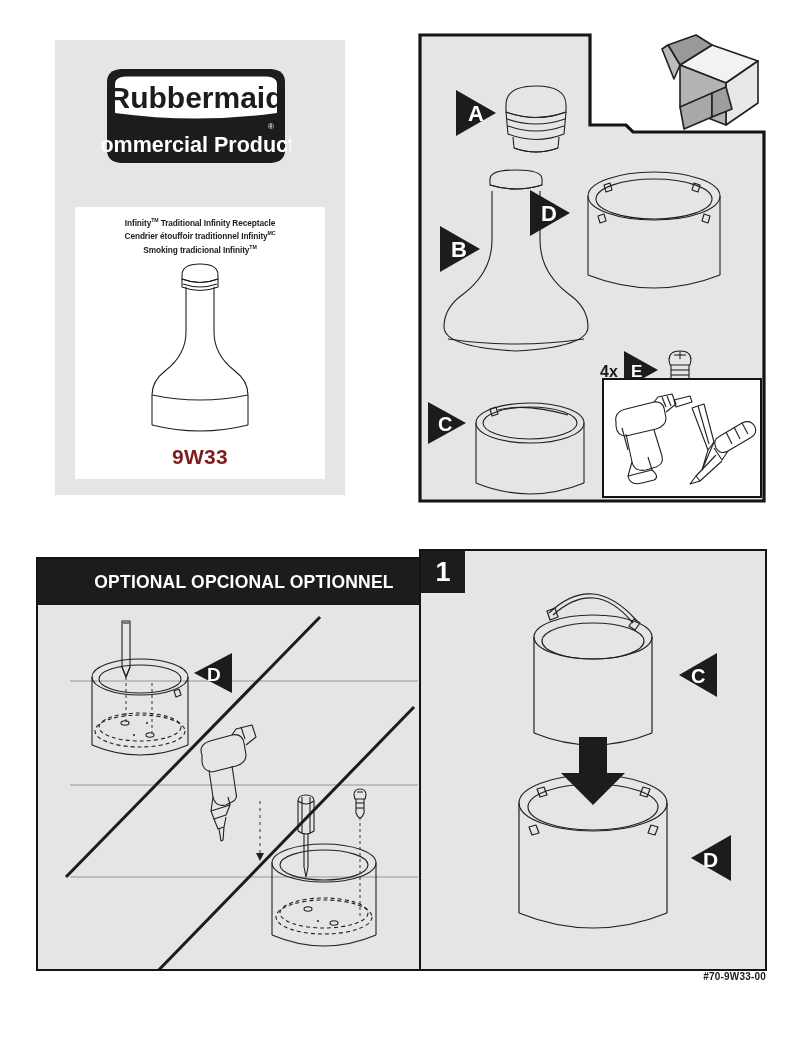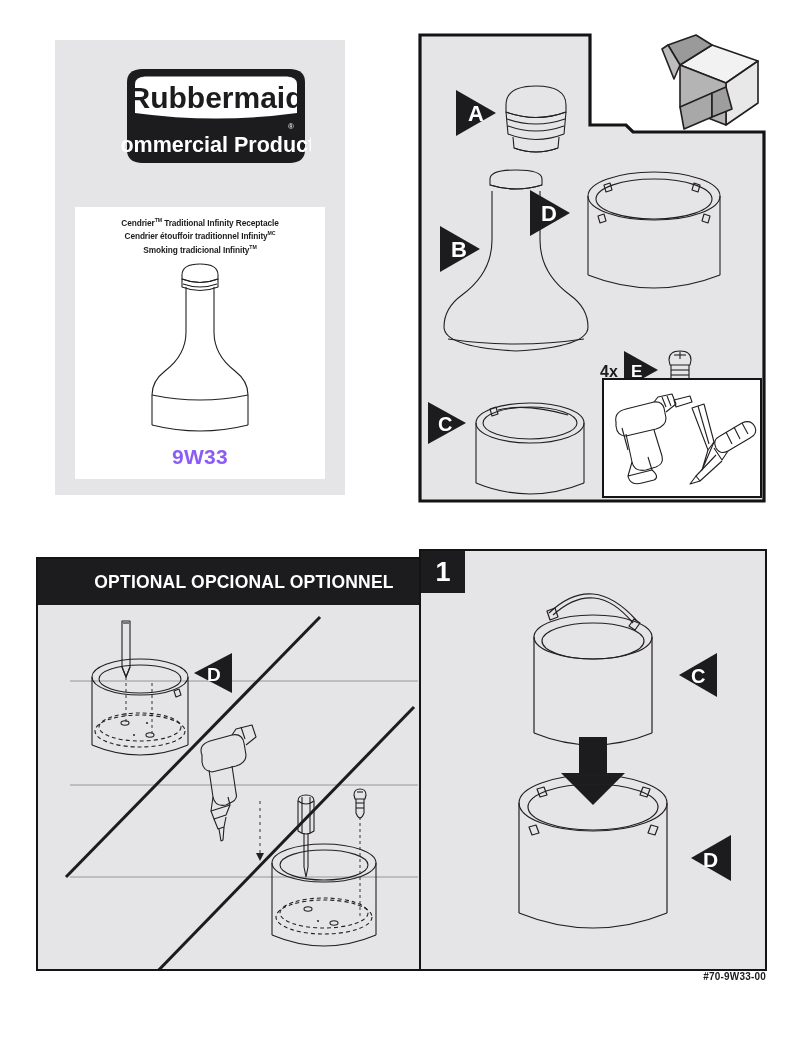--- a/index.html
+++ b/index.html
@@ -19,21 +19,21 @@
 
   
   #cover-panel {
     position: absolute;
     left: 55px; top: 40px;
     width: 290px; height: 455px;
     background: #e5e5e7;
   }
   #brand-logo-block {
     position: absolute;
-    left: 66px; top: 26px;
+    left: 46px; top: 26px;
     width: 190px; height: 100px;
   }
   #brand-logo-block svg { display: block; }
 
   #cover-card {
     position: absolute;
     left: 20px; top: 167px;
     width: 250px; height: 272px;
     background: #ffffff;
   }
@@ -52,21 +52,21 @@
     position: absolute;
     left: 0; right: 0; top: 52px;
     height: 180px;
   }
   #cover-model-number {
     position: absolute;
     left: 0; right: 0; top: 238px;
     text-align: center;
     font-size: 21px;
     font-weight: bold;
-    color: #8b5cf6;
+    color: #7f1d1d;
     letter-spacing: 0.3px;
   }
 
   
   #parts-panel {
     position: absolute;
     left: 418px; top: 33px;
     width: 348px; height: 470px;
   }
   #parts-panel-shape { position: absolute; inset: 0; }
@@ -168,21 +168,21 @@
         <path d="M14 18 Q14 11 24 10.5 L166 10.5 Q176 11 176 18 L176 47 Q95 58 14 47 Z" fill="#ffffff"></path>
         <text x="95" y="42" text-anchor="middle" font-family="'Liberation Sans', sans-serif" font-size="30" font-weight="bold" fill="#1c1c1e">Rubbermaid</text>
         <text x="170" y="63" text-anchor="middle" font-family="'Liberation Sans', sans-serif" font-size="8" fill="#ffffff">®</text>
         <text x="95" y="86" text-anchor="middle" font-family="'Liberation Sans', sans-serif" font-size="21.5" font-weight="bold" fill="#ffffff">Commercial Products</text>
       </svg>
     </div>
 
     <div id="cover-card">
 
       <div class="cover-title-line" id="cover-title-en">
-        <span>Cendrier</span><span class="sup-mark">TM</span><span> Traditional Infinity Receptacle</span>
+        <span>Infinity</span><span class="sup-mark">TM</span><span> Traditional Infinity Receptacle</span>
       </div>
       <div class="cover-title-line" id="cover-title-fr">
         <span>Cendrier étouffoir traditionnel Infinity</span><span class="sup-mark">MC</span>
       </div>
       <div class="cover-title-line" id="cover-title-es">
         <span>Smoking tradicional Infinity</span><span class="sup-mark">TM</span>
       </div>
 
       <div id="cover-product-art">
         <svg width="250" height="180" viewBox="0 0 250 180">

